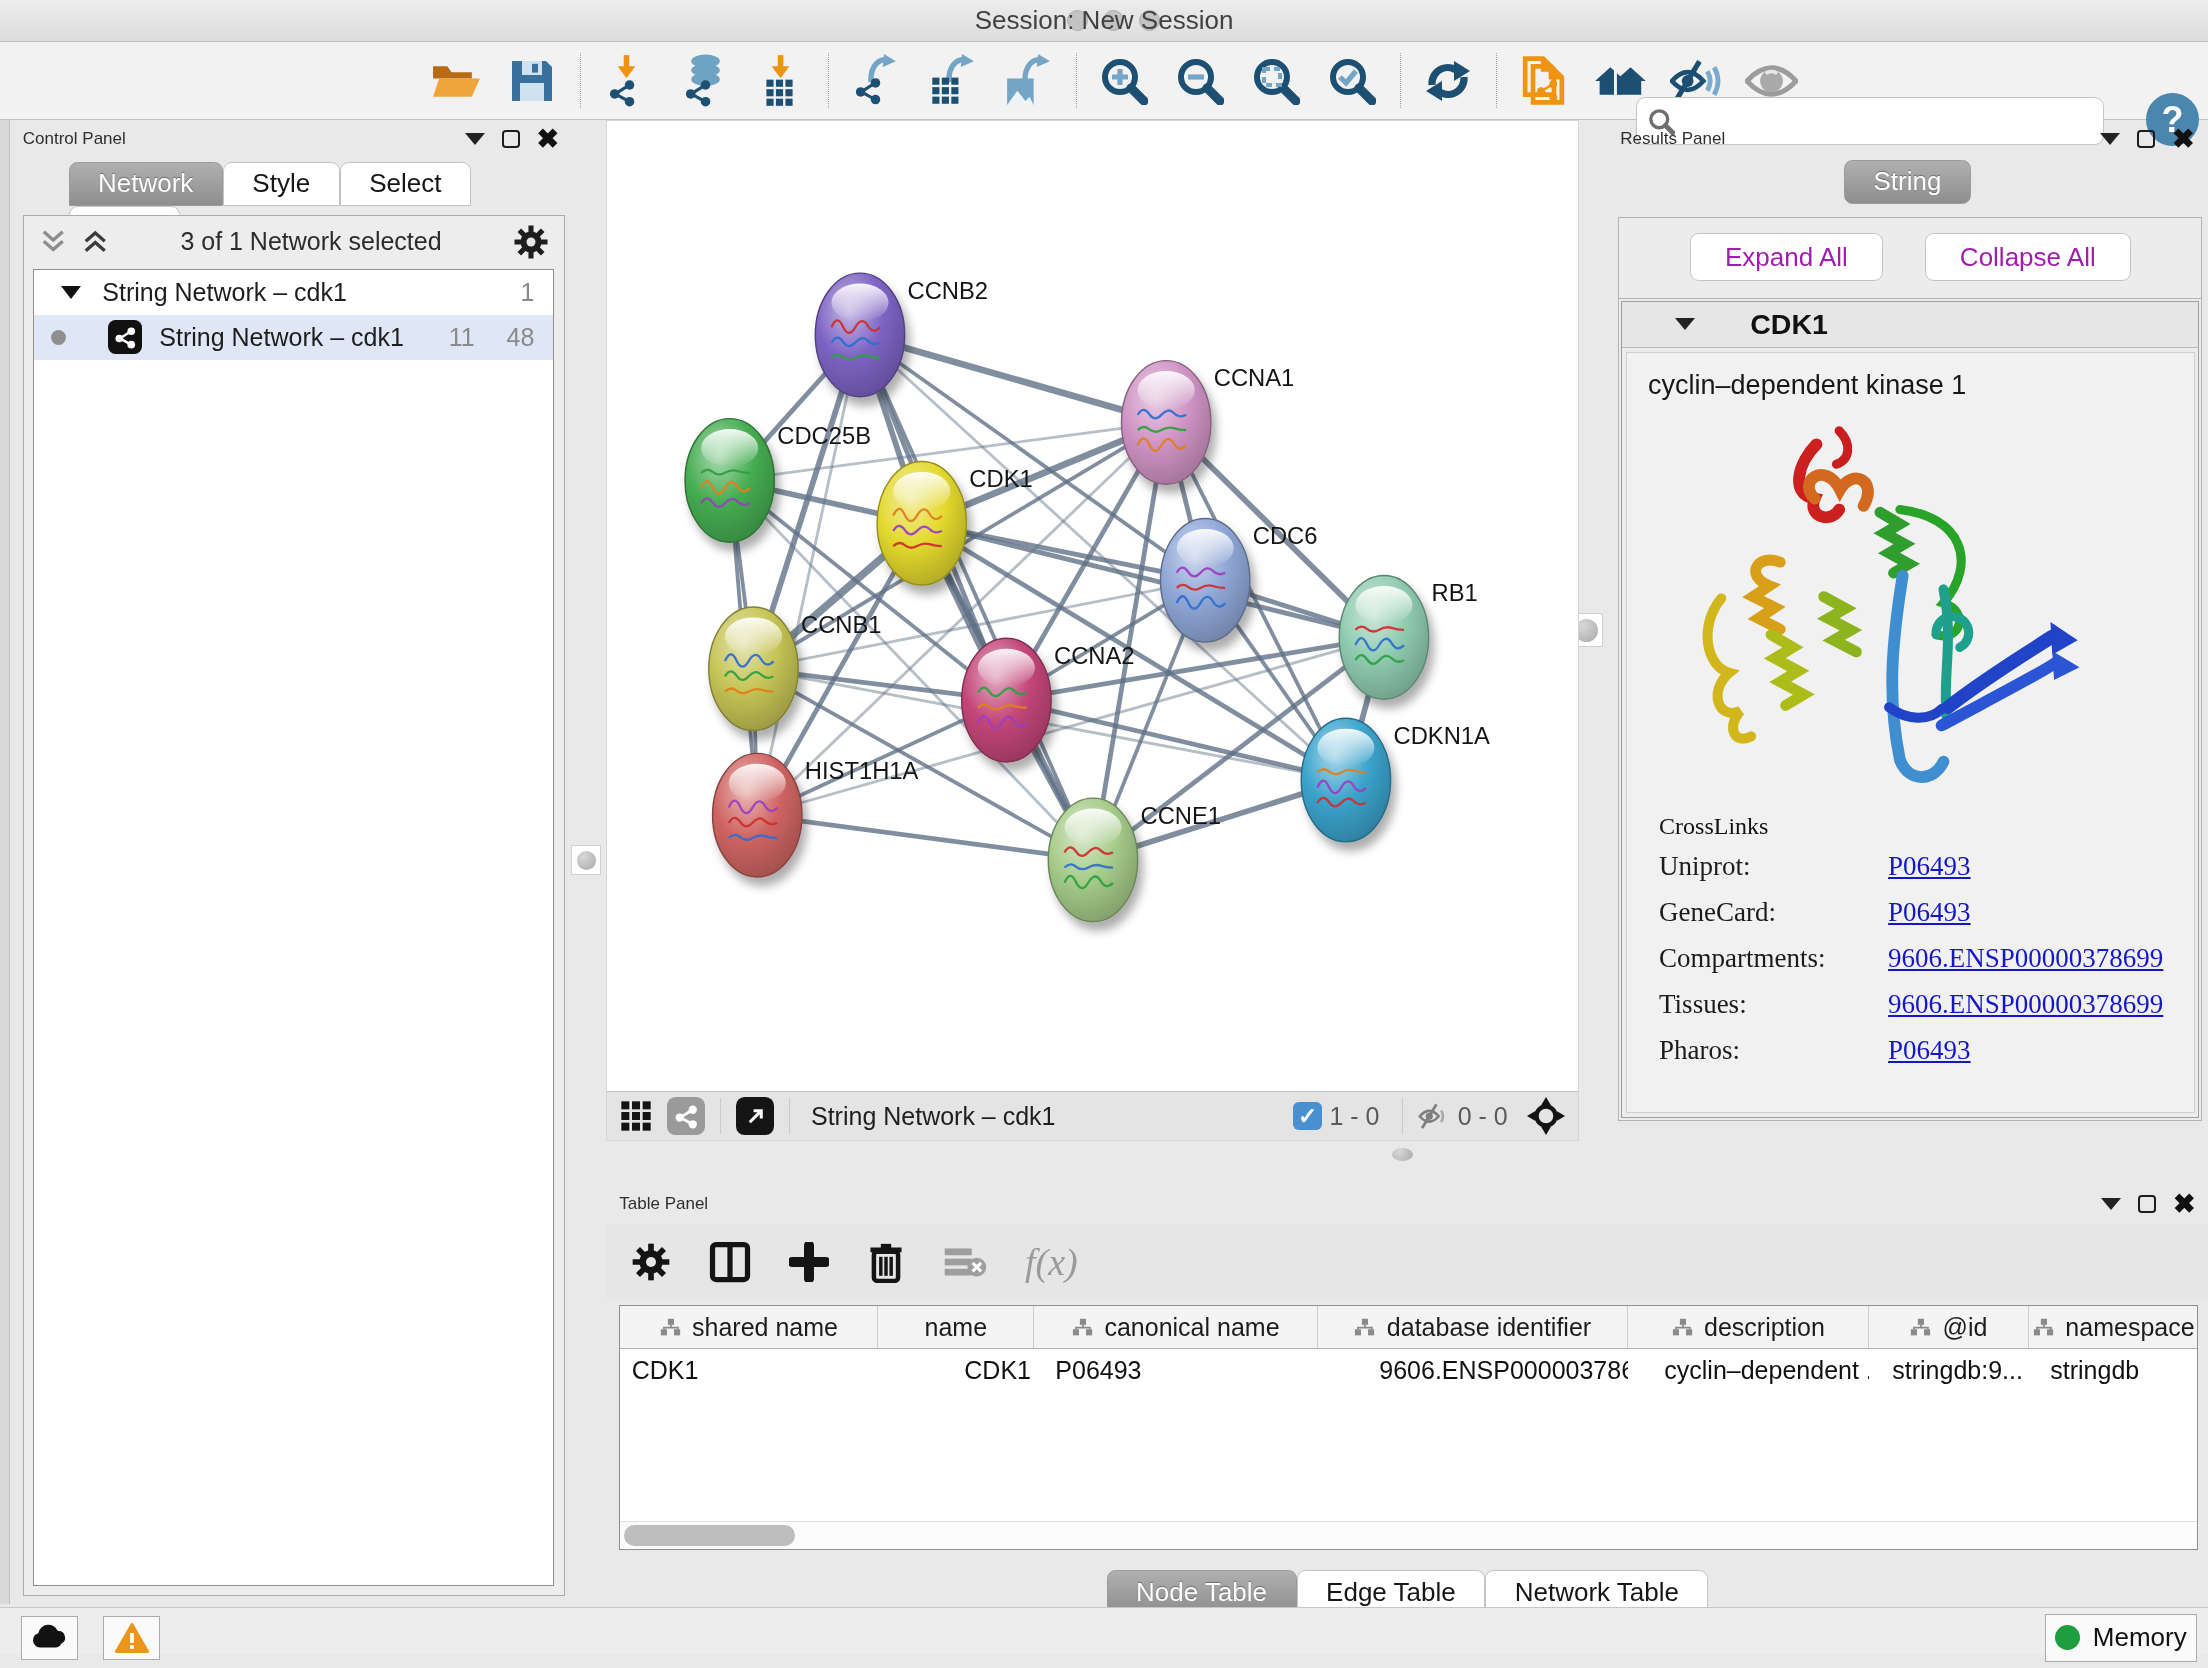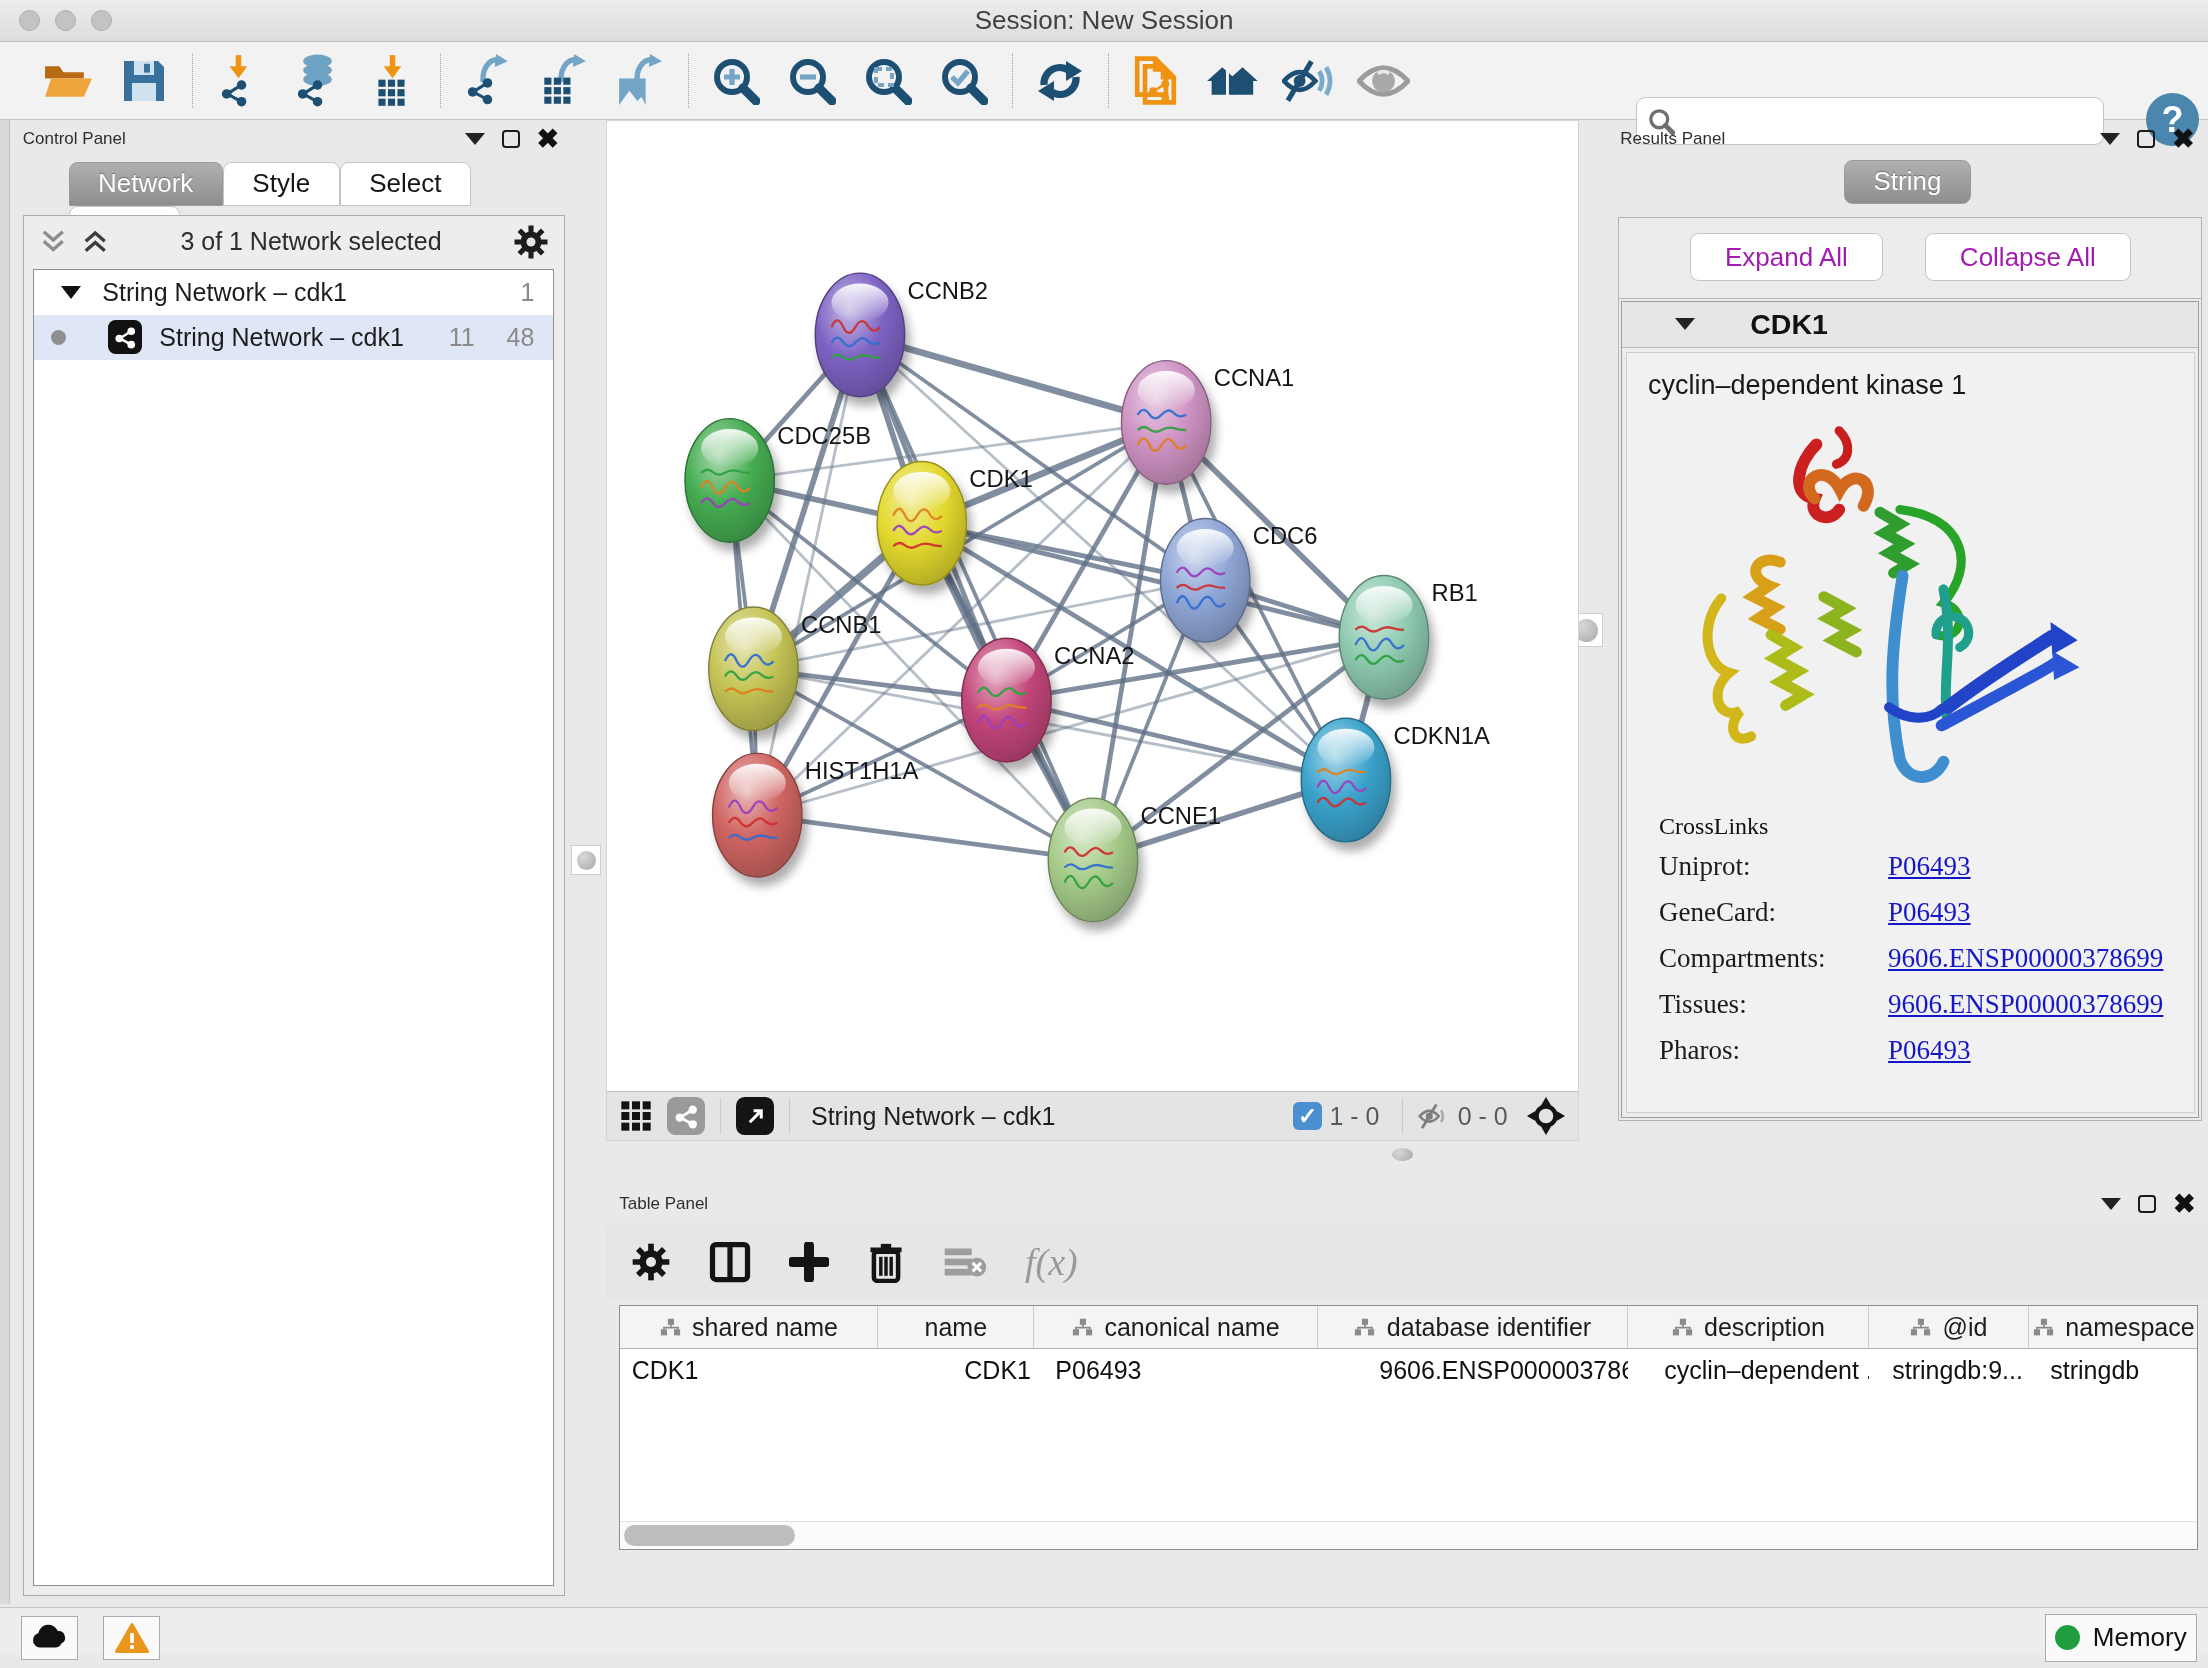--- a/index.html
+++ b/index.html
@@ -1,18 +1,18 @@
 <!DOCTYPE html>
 <html style="font-size:15px"><head>
 <meta charset="utf-8">
 <style>
   * { margin:0; padding:0; box-sizing:border-box; }
   html,body { width:2208px; height:1668px; }
   body { font-family:"Liberation Sans", sans-serif; background:#e9e9e9; position:relative; overflow:hidden; }
-  .abs { position:absolute; }
+  .abs { position:absolute;justify-content:center; }
 
   
   .titlebar { left:0; top:0; width:2208px; height:42px;
     background:linear-gradient(#ececec,#dddddd); border-bottom:1px solid #bdbdbd;
     display:flex; align-items:center; }
   .traffic { width:21px; height:21px; border-radius:50%; background:#c3c3c3;
     border:1px solid #adadad; margin-left:15px; }
   .traffic:first-child { margin-left:19px; }
   .win-title { position:absolute; left:0; right:0; text-align:center; font-size:26px; color:#414141; }
 
@@ -844,20 +844,25 @@
         <div class="td" style="width:284px;padding-left:21px">P06493</div>
         <div class="td" style="width:310px;padding-left:61px">9606.ENSP00000378699</div>
         <div class="td" style="width:241px;padding-left:36px">cyclin–dependent ...</div>
         <div class="td" style="width:160px;padding-left:23px">stringdb:9...</div>
         <div class="td" style="width:169px;padding-left:21px">stringdb</div>
       </div>
       <div class="tscroll">
         <div class="tthumb"></div>
       </div>
     </div>
+    <div class="tp-tabs">
+      <span class="tab sel">Node Table</span>
+        <span class="tab">Edge Table</span>
+        <span class="tab">Network Table</span>
+    </div>
   </div>
 
   <div class="abs statusbar">
     <span class="sb-btn" style="left:21px">
       <svg class="icon" width="38" height="28.5" viewBox="0 0 26 18">
         <path d="M6,16 a5,5 0 0 1 -1,-9.8 a7,7 0 0 1 13.4,-1.4 a4.5,4.5 0 0 1 2.2,8.6 q-1,2.6 -4,2.6 z" fill="#111"></path>
       </svg>
     </span>
     <span class="sb-btn" style="left:103px">
       <svg class="icon" width="34" height="30" viewBox="0 0 24 21">

